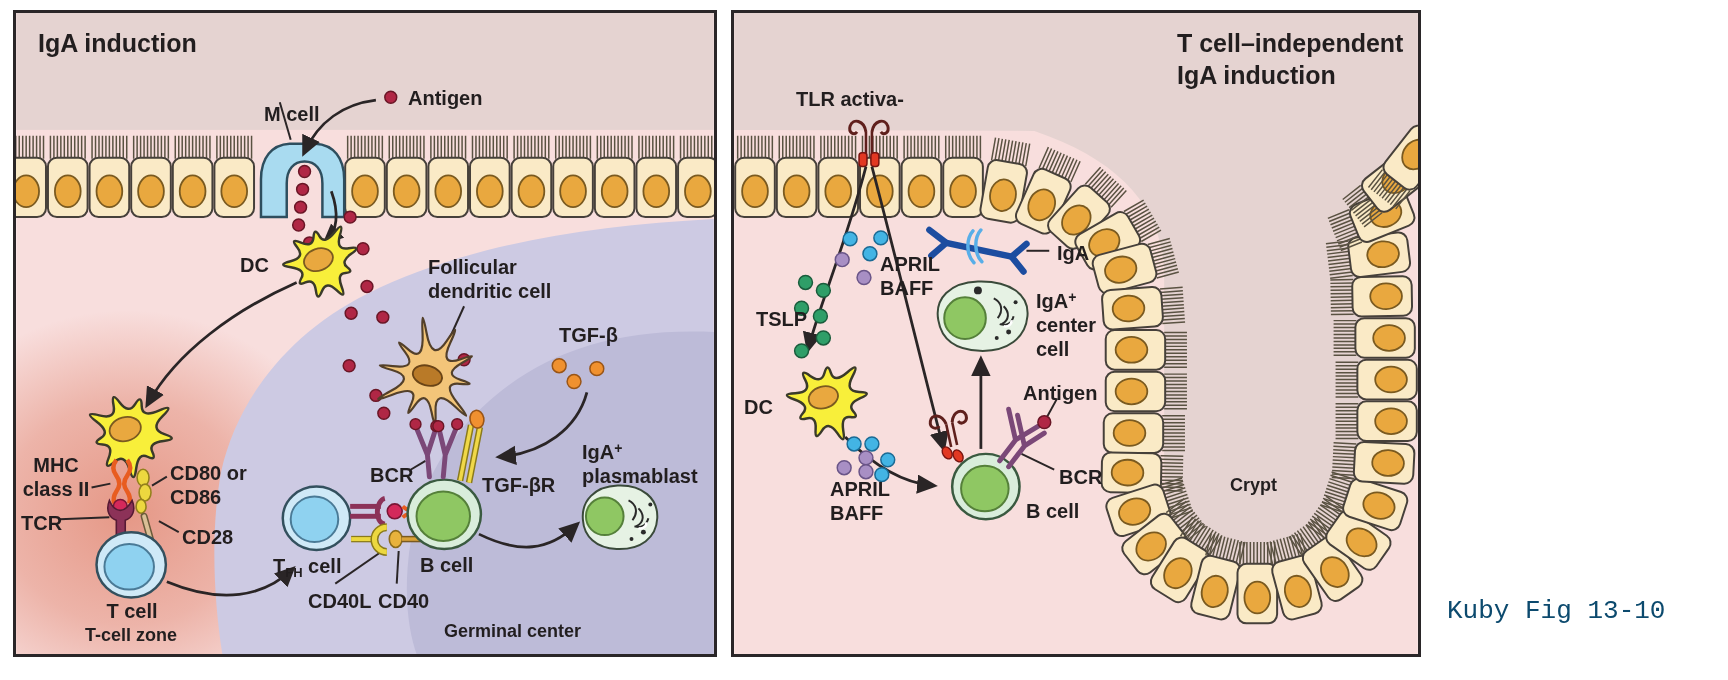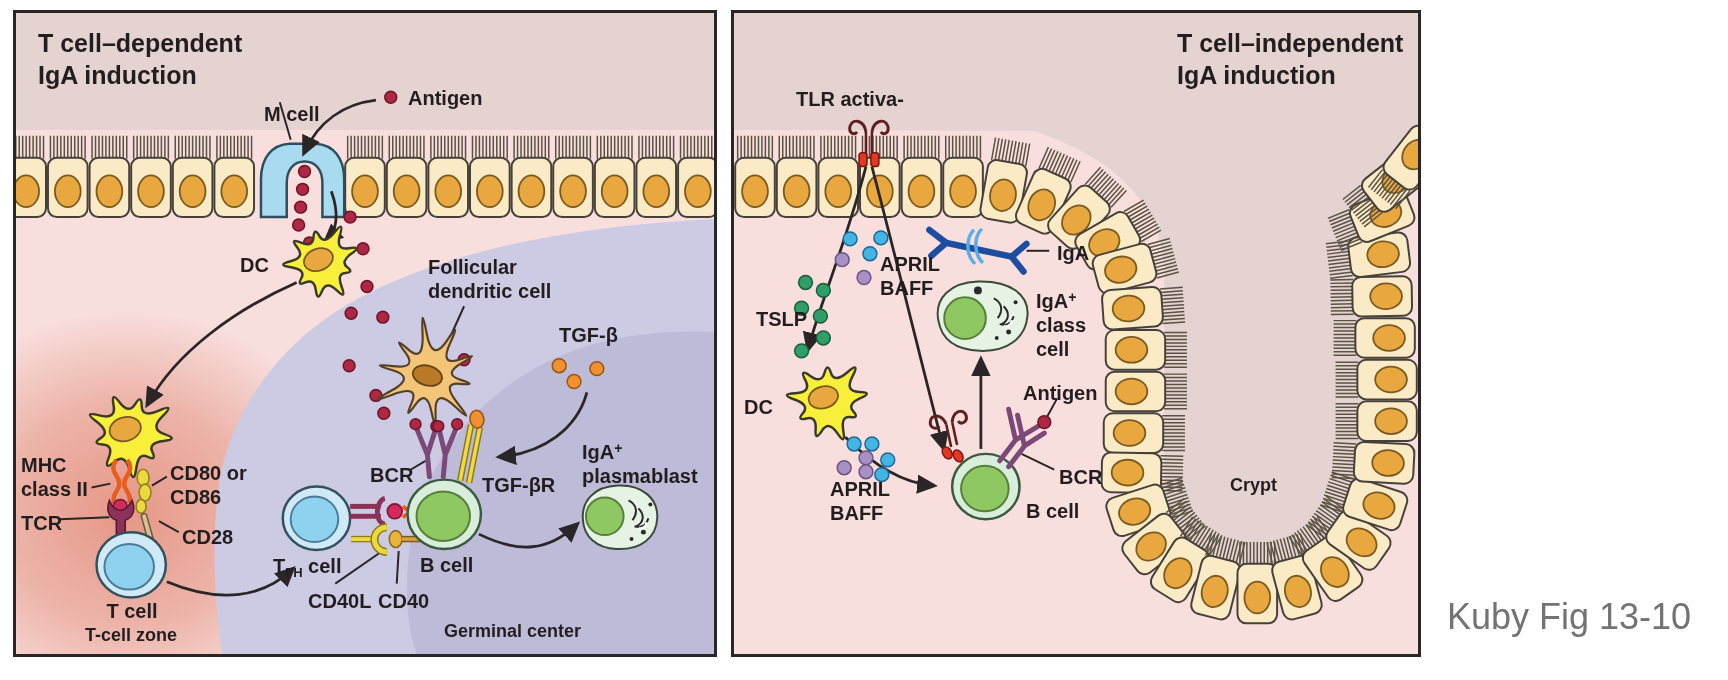--- a/index.html
+++ b/index.html
@@ -20,22 +20,22 @@
          box-sizing:border-box;overflow:hidden;}
   #panelL{left:13px;width:704px;}
   #panelR{left:731px;width:690px;}
   .panel svg{position:absolute;left:0;top:0;width:100%;height:100%;display:block;}
   .lbl{position:absolute;font-weight:700;font-size:20px;line-height:24px;color:var(--text);
        white-space:nowrap;}
   .title{font-size:25px;line-height:32px;}
   .big{font-size:18px;}
   .sub{font-size:13px;vertical-align:-4px;}
   .sup{font-size:14px;vertical-align:6px;}
-  #caption{position:absolute;left:1447px;top:596px;font-size:36px;font-weight:400;
-           color:#737373;font-family:Liberation Sans, sans-serif;}
+  #caption{position:absolute;left:1447px;top:596px;font-size:26px;font-weight:400;
+           color:#0c4a6e;font-family:Liberation Mono, monospace;}
 </style>
 </head>
 <body>
 
 <div class="panel" id="panelL">
   <svg viewBox="0 0 704 647">
     <defs>
       <radialGradient id="gradTzone" cx="50%" cy="50%" r="50%">
         <stop offset="0%" stop-color="var(--tzone)" stop-opacity="0.75"></stop>
         <stop offset="55%" stop-color="var(--tzone)" stop-opacity="0.45"></stop>
@@ -255,32 +255,31 @@
       <circle cx="594" cy="508" r="19" fill="var(--bcell-nuc)" stroke="#55803a" stroke-width="2"></circle>
       <path d="M618,492 c8,4 10,12 4,20 M628,500 c6,6 6,14 -2,18 M638,510 c-2,8 -8,10 -14,8" fill="none" stroke="#2a2a2a" stroke-width="2"></path>
       <path d="M636,514 a6,6 0 0 1 -8,6" fill="none" stroke="#ffffff" stroke-width="2.5"></path>
       <circle cx="633" cy="524" r="2.5" fill="#2a2a2a"></circle>
         <circle cx="621" cy="531" r="2" fill="#2a2a2a"></circle>
       <circle cx="640" cy="496" r="2" fill="#2a2a2a"></circle>
     </g>
   </svg>
 
   <div class="lbl title" style="left:22px;top:14px;">
-    <div>T cell–dependent</div>
     <div>IgA induction</div>
   </div>
   <div class="lbl" style="left:248px;top:62px;margin-top:27px;">M cell</div>
   <div class="lbl" style="left:392px;top:73px;">Antigen</div>
   <div class="lbl" style="left:224px;top:240px;">DC</div>
   <div class="lbl" style="left:412px;top:242px;">
     <div>Follicular</div>
     <div>dendritic cell</div>
   </div>
   <div class="lbl" style="left:543px;top:310px;">TGF-β</div>
-  <div class="lbl" style="left:5px;top:440px;width:70px;text-align:left;">
+  <div class="lbl" style="left:5px;top:440px;width:70px;text-align:center;">
     <div>MHC</div>
     <div>class II</div>
   </div>
   <div class="lbl" style="left:5px;top:498px;">TCR</div>
   <div class="lbl" style="left:154px;top:448px;">
     <div>CD80 or</div>
     <div>CD86</div>
   </div>
   <div class="lbl" style="left:166px;top:512px;">CD28</div>
   <div class="lbl" style="left:76px;top:586px;width:80px;text-align:center;">T cell</div>
@@ -581,21 +580,21 @@
   </div>
   <div class="lbl" style="left:62px;top:74px;">TLR activa-</div>
   <div class="lbl" style="left:22px;top:294px;">TSLP</div>
   <div class="lbl" style="left:146px;top:239px;">
     <div>APRIL</div>
     <div>BAFF</div>
   </div>
   <div class="lbl" style="left:323px;top:228px;">IgA</div>
   <div class="lbl" style="left:302px;top:272px;">
     <div><span>IgA</span><span class="sup">+</span></div>
-    <div>class</div>
+    <div>center</div>
     <div>cell</div>
   </div>
   <div class="lbl" style="left:10px;top:382px;">DC</div>
   <div class="lbl" style="left:96px;top:464px;">
     <div>APRIL</div>
     <div>BAFF</div>
   </div>
   <div class="lbl" style="left:289px;top:368px;">Antigen</div>
   <div class="lbl" style="left:325px;top:452px;">BCR</div>
   <div class="lbl" style="left:292px;top:486px;">B cell</div>

